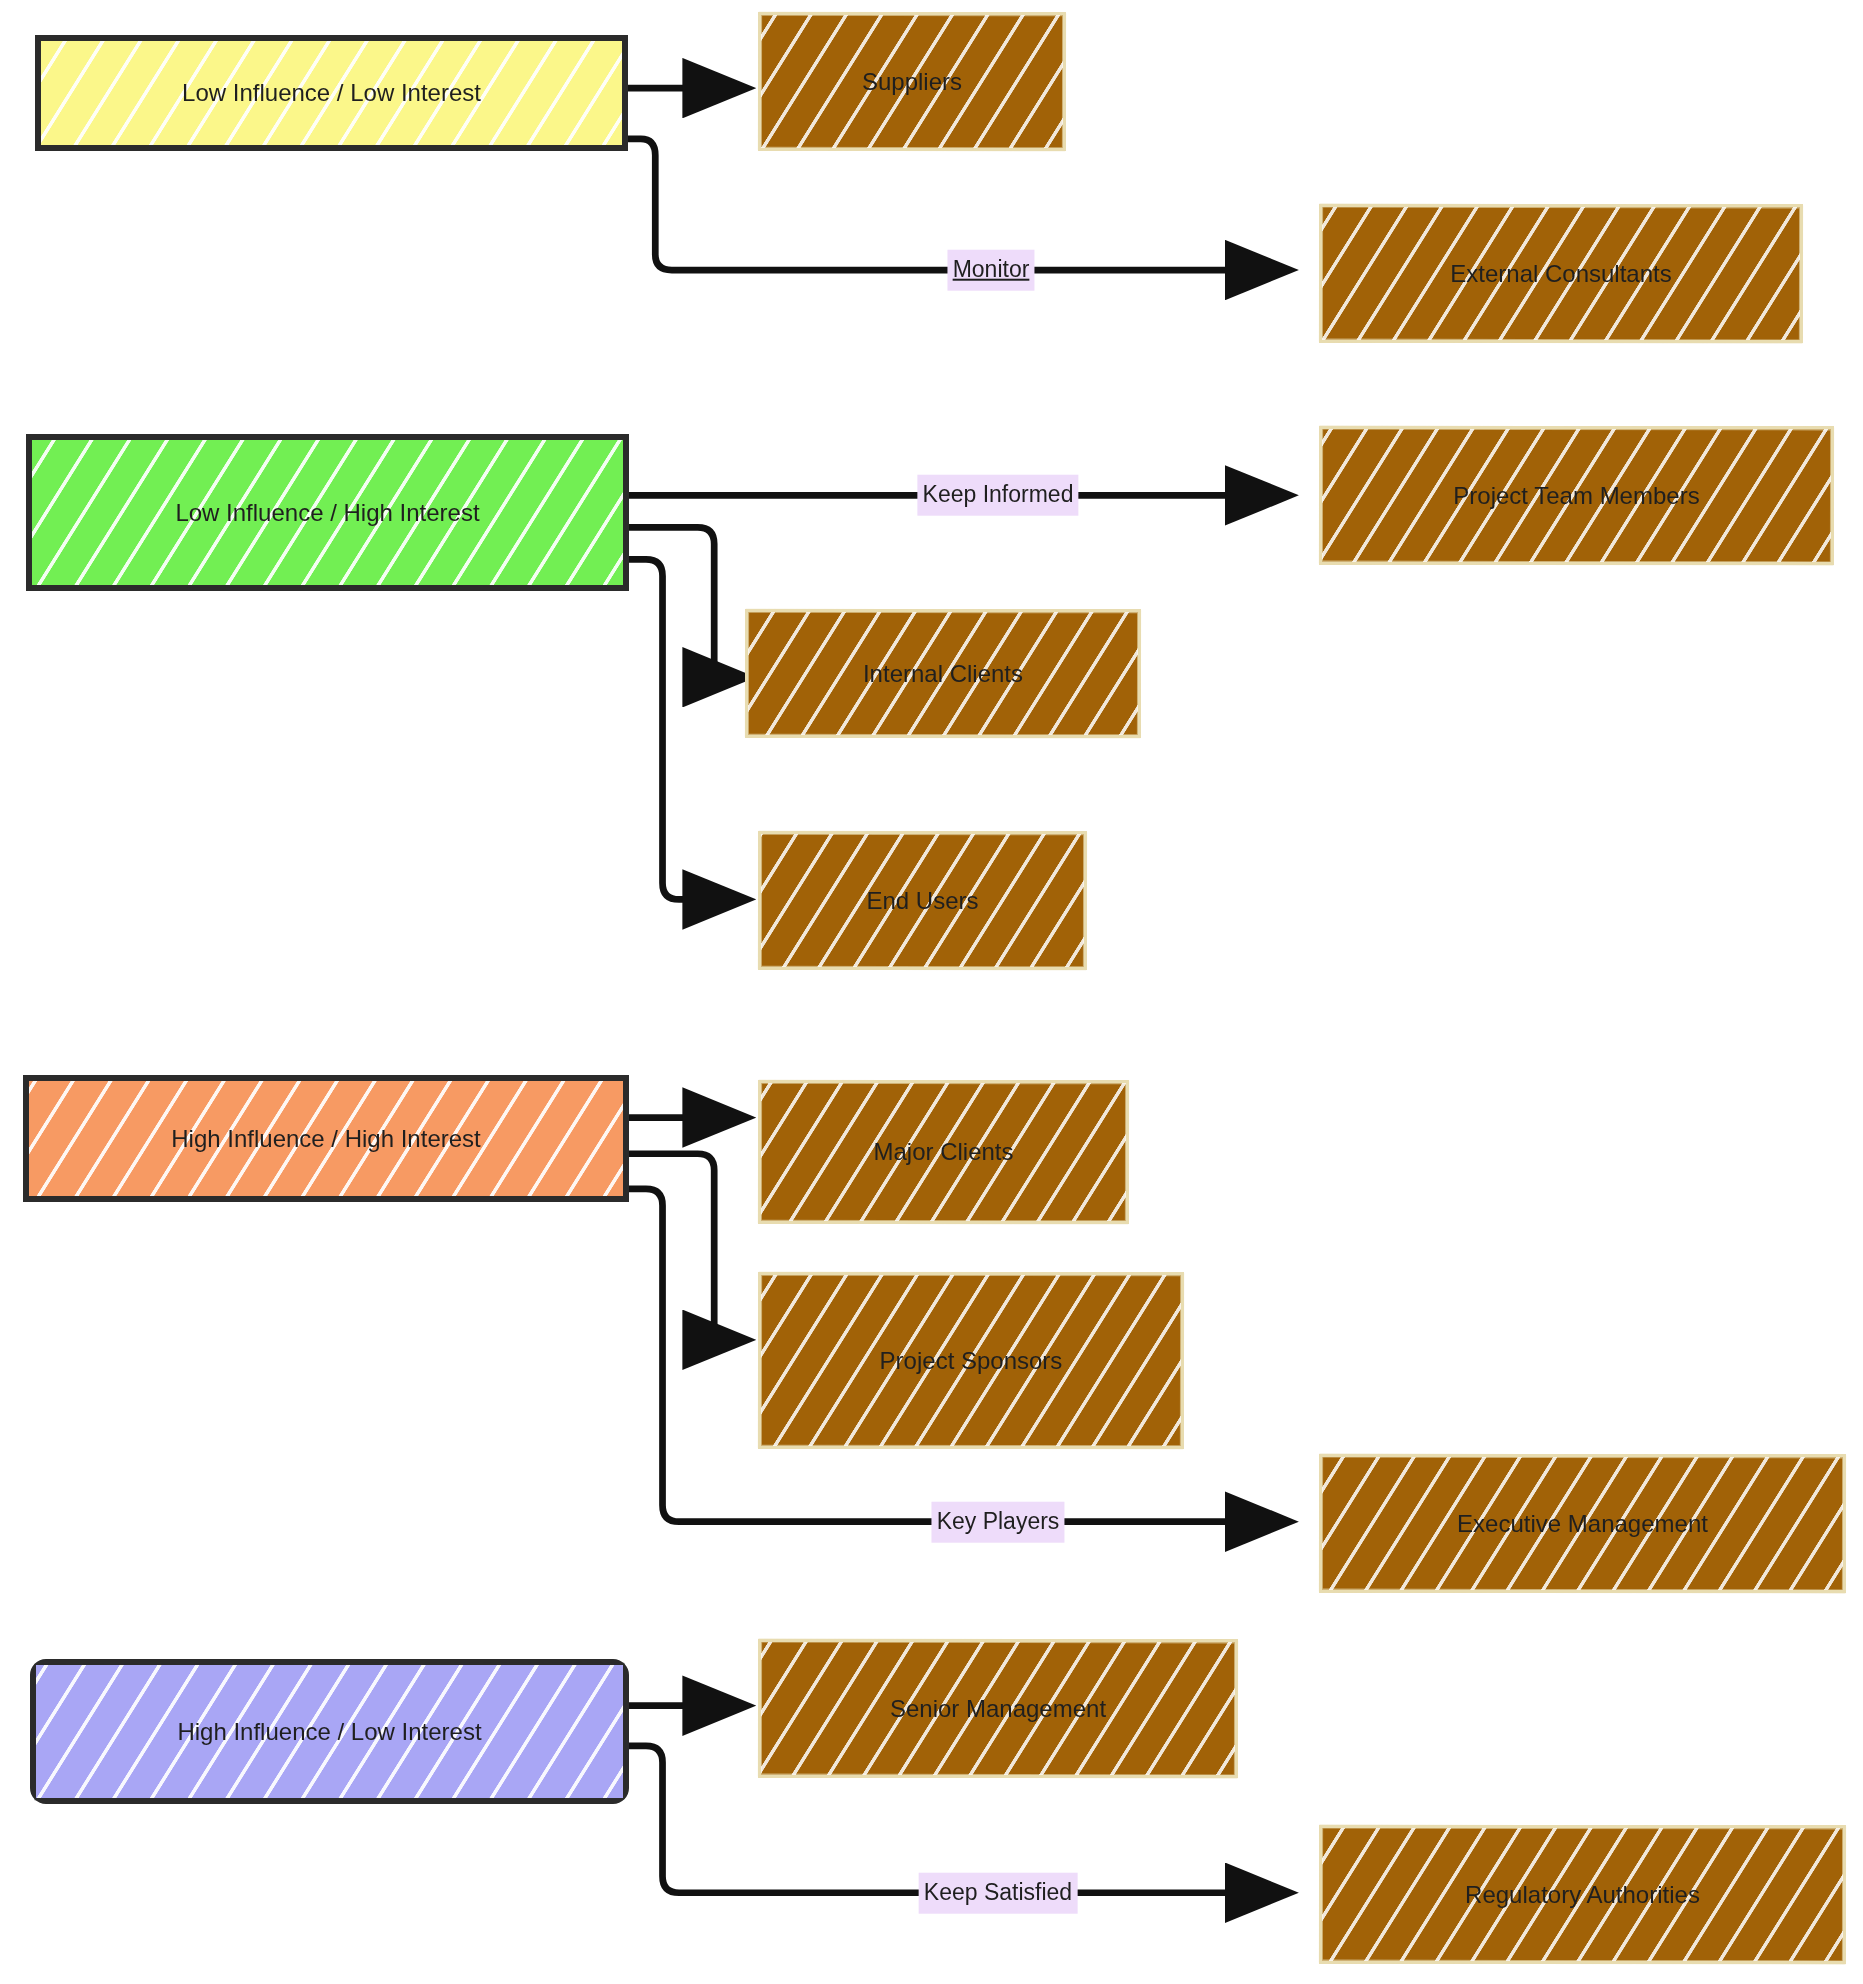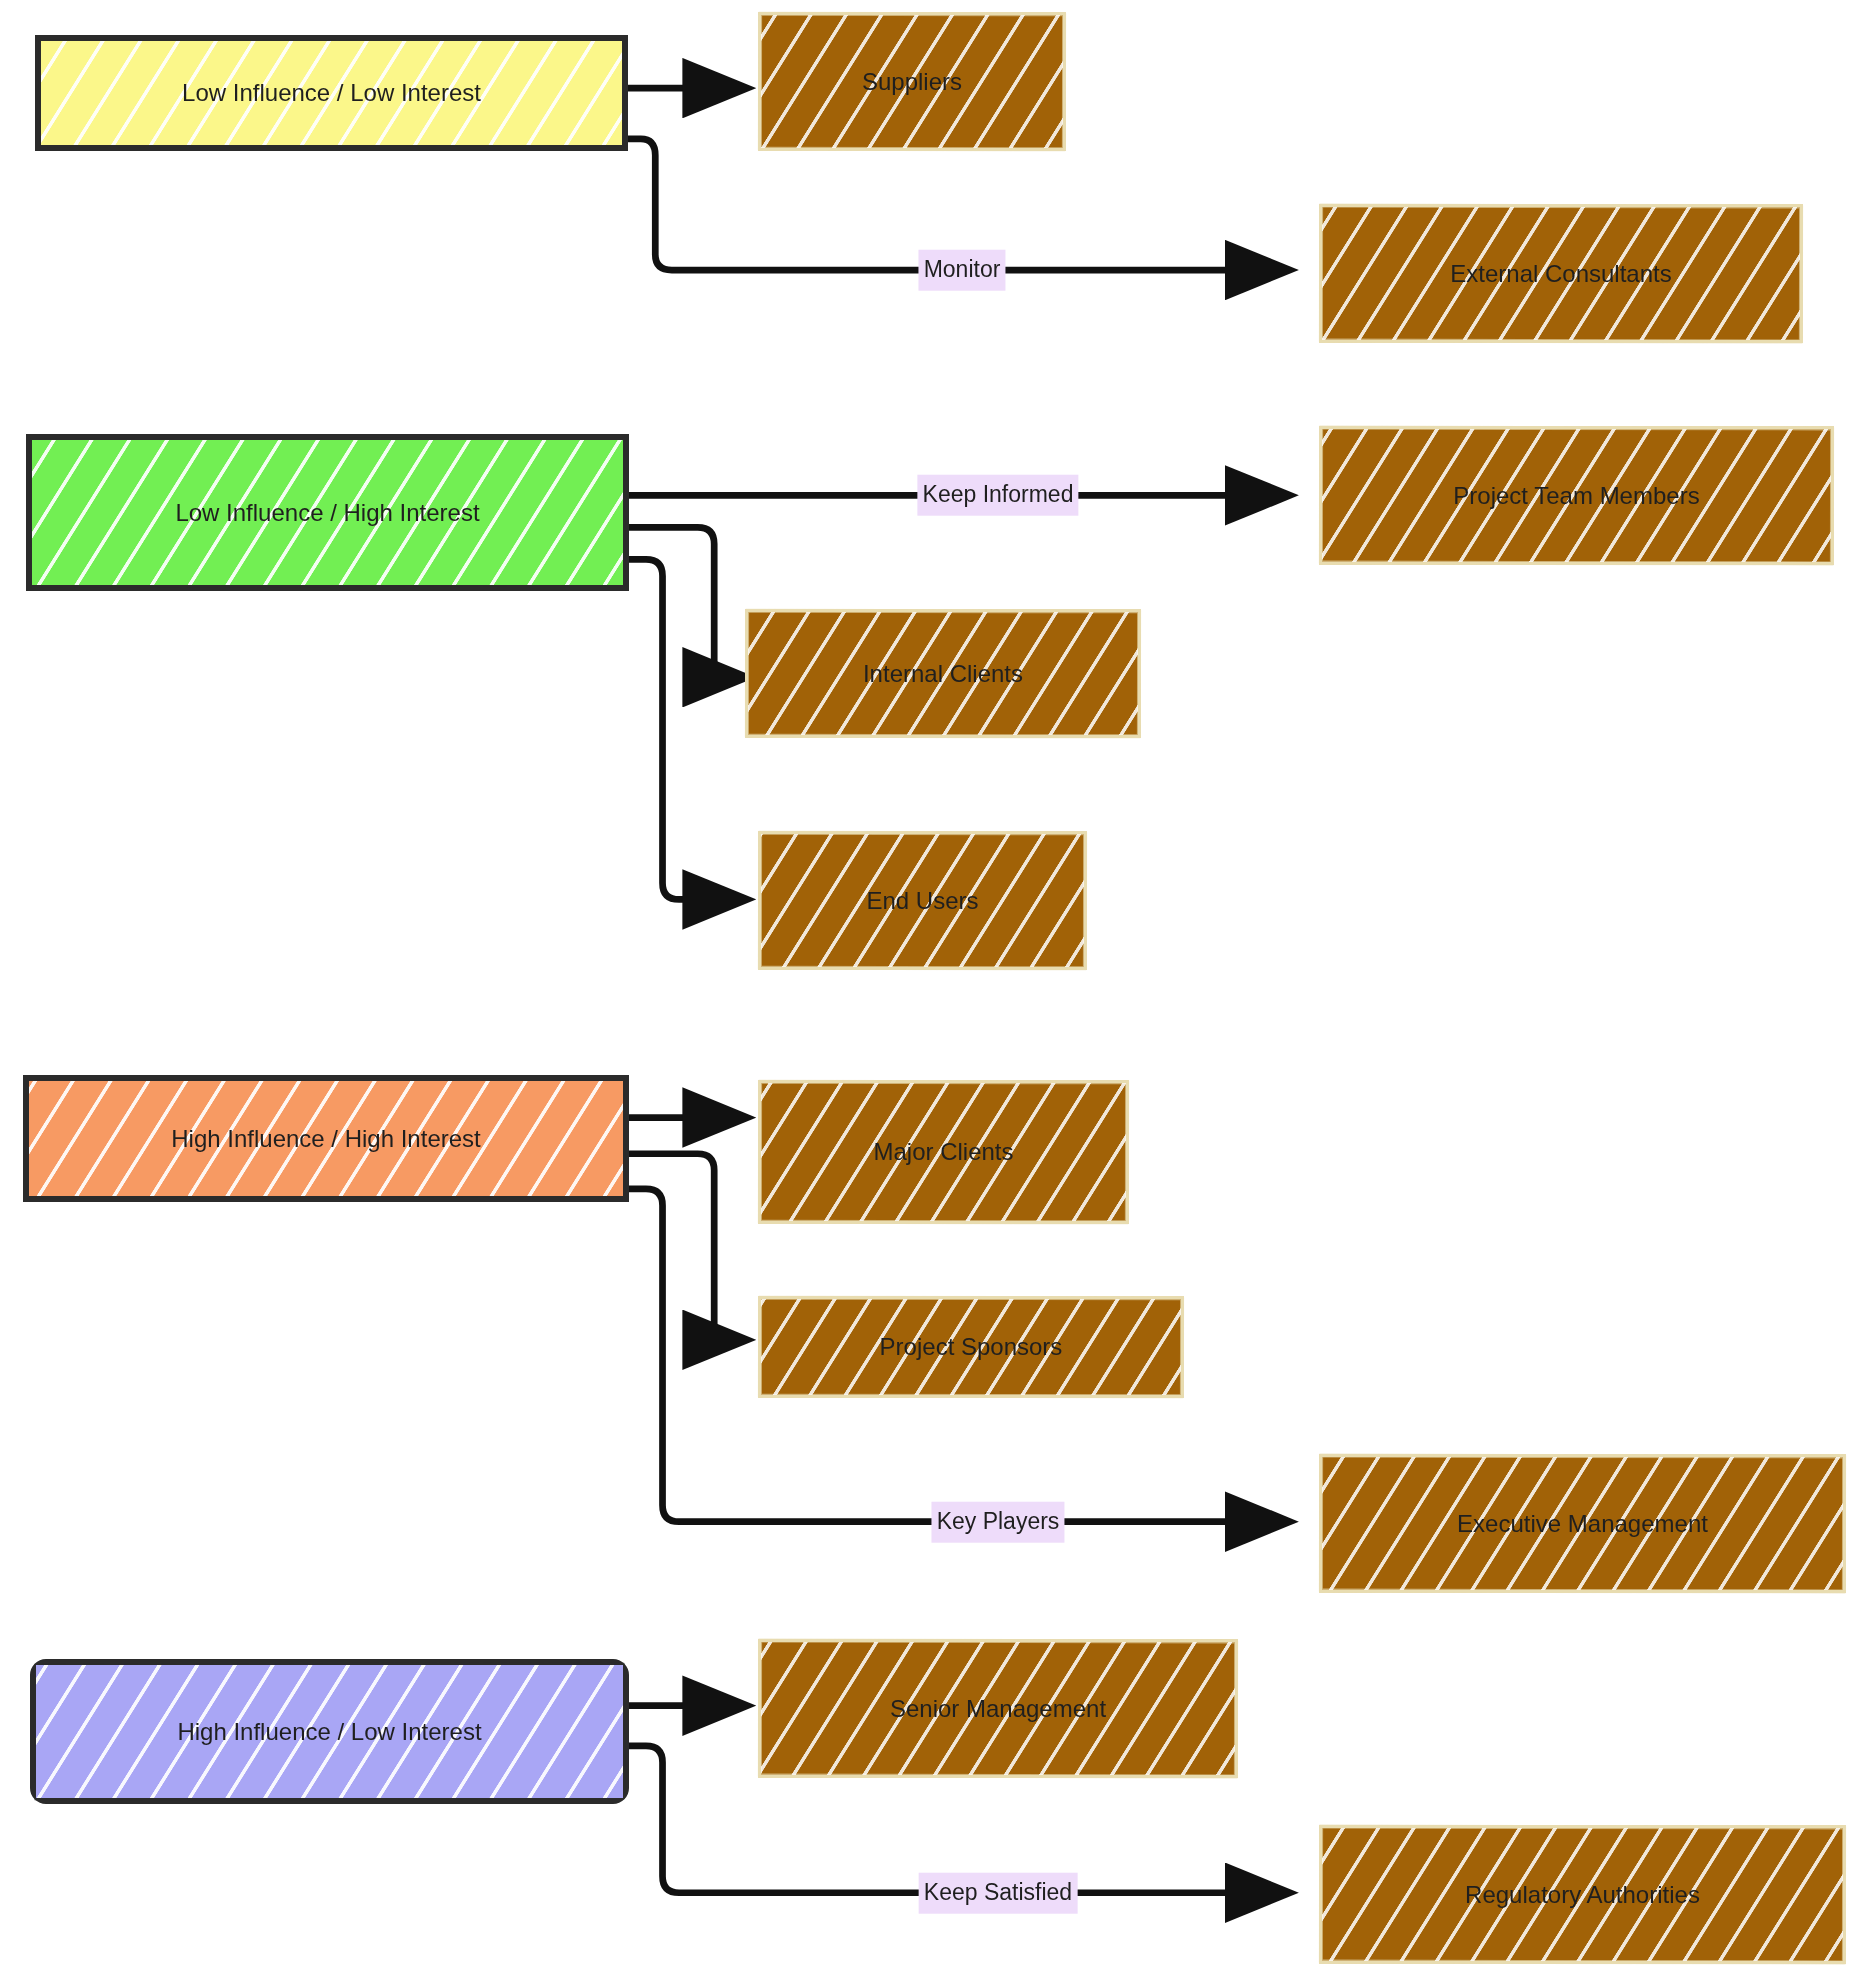--- a/index.html
+++ b/index.html
@@ -153,41 +153,41 @@
   <div class="node stake" style="left:758px; top:831px; width:329px;  height:139px;">
     <div class="hatch"></div>
     <div class="cap">End Users</div>
   </div>
 
   <div class="node stake" style="left:758px; top:1080px; width:371px;  height:144px;">
     <div class="hatch"></div>
     <div class="cap">Major Clients</div>
   </div>
 
-  <div class="node stake" style="left:758px; top:1272px; width:426px;  height:102px;margin-top:24px;">
+  <div class="node stake" style="left:758px; top:1272px; width:426px;  height:177px;">
     <div class="hatch"></div>
     <div class="cap">Project Sponsors</div>
   </div>
 
   <div class="node stake" style="left:1319px; top:1454px; width:527px; height:139px;">
     <div class="hatch"></div>
     <div class="cap">Executive Management</div>
   </div>
 
   <div class="node stake" style="left:758px; top:1639px; width:480px;  height:139px;">
     <div class="hatch"></div>
     <div class="cap">Senior Management</div>
   </div>
 
   <div class="node stake" style="left:1319px; top:1825px; width:527px; height:139px;">
     <div class="hatch"></div>
     <div class="cap">Regulatory Authorities</div>
   </div>
 
-  <div class="edge-label" style="left:962px; top:270px;">
+  <div class="edge-label" style="left:991px; top:270px;text-decoration:underline;">
     <span>Monitor</span>
   </div>
 
   <div class="edge-label" style="left:998px; top:495px;">
     <span>Keep Informed</span>
   </div>
 
   <div class="edge-label" style="left:998px; top:1522px;">
     <span>Key Players</span>
   </div>

